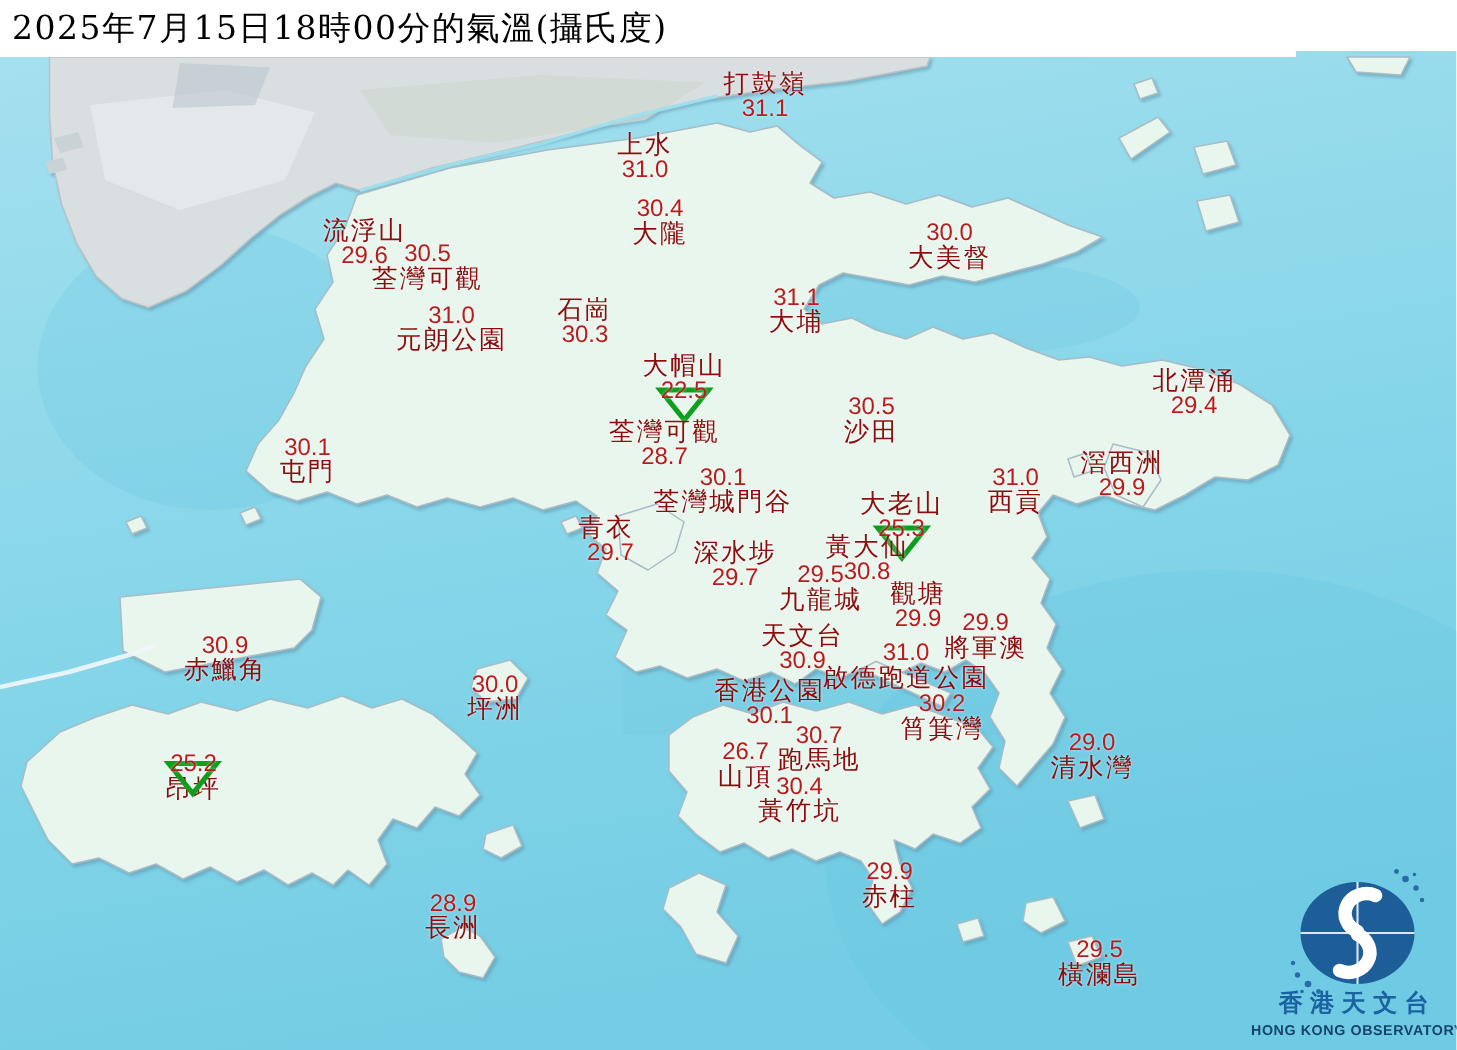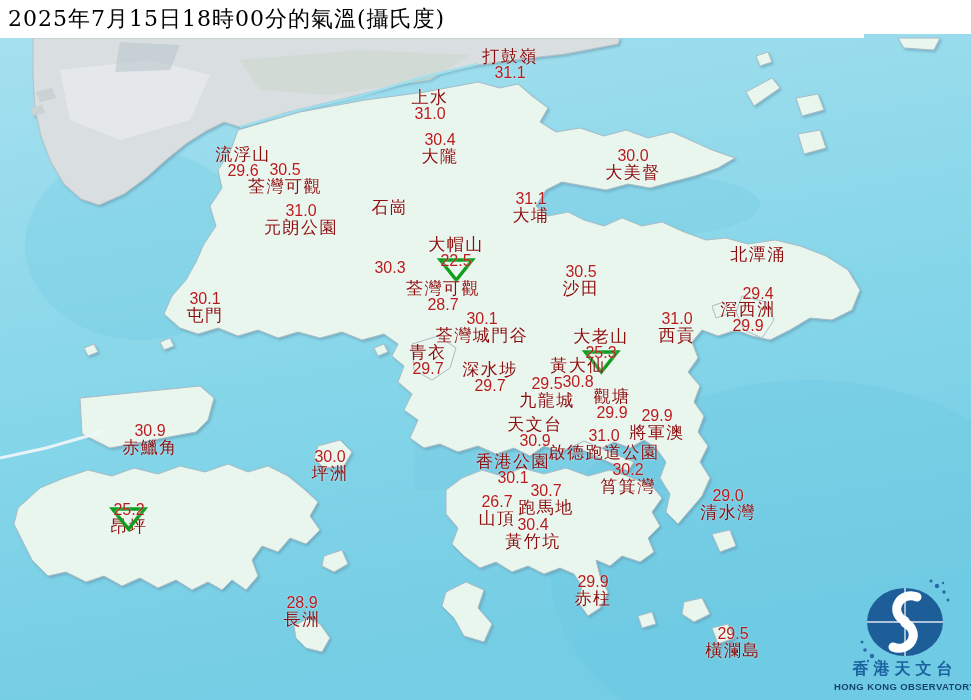--- a/index.html
+++ b/index.html
@@ -189,21 +189,21 @@
       <span class="st-value-text">30.5</span>
     </span>
   </div>
       <div class="station value-first" style="left: 301px; top: 203px;">
     <span class="st-name">元朗公園</span>
     <span class="st-value">
       
       <span class="st-value-text">31.0</span>
     </span>
   </div>
-      <div class="station" style="left: 390px; top: 199px; gap: 44px;">
+      <div class="station" style="left: 390px; top: 199px;">
     <span class="st-name">石崗</span>
     <span class="st-value">
       
       <span class="st-value-text">30.3</span>
     </span>
   </div>
       <div class="station value-first" style="left: 531px; top: 191px;">
     <span class="st-name">大埔</span>
     <span class="st-value">
       
@@ -247,21 +247,21 @@
       <span class="st-value-text">30.1</span>
     </span>
   </div>
       <div class="station value-first" style="left: 677px; top: 311px;">
     <span class="st-name">西貢</span>
     <span class="st-value">
       
       <span class="st-value-text">31.0</span>
     </span>
   </div>
-      <div class="station" style="left: 758px; top: 246px; gap: 23px;">
+      <div class="station" style="left: 796px; top: 246px;">
     <span class="st-name">北潭涌</span>
     <span class="st-value">
       
       <span class="st-value-text">29.4</span>
     </span>
   </div>
       <div class="station" style="left: 748px; top: 301px;">
     <span class="st-name">滘西洲</span>
     <span class="st-value">
       
@@ -270,21 +270,21 @@
   </div>
       <div class="station" style="left: 601px; top: 328px;">
     <span class="st-name">大老山</span>
     <span class="st-value">
       <svg class="tri" viewBox="0 0 38 27" aria-hidden="true">
         <path d="M3,4 L35,4 L19,24 Z"></path>
       </svg>
       <span class="st-value-text">25.3</span>
     </span>
   </div>
-      <div class="station" style="left: 428px; top: 344px;">
+      <div class="station" style="left: 404px; top: 344px; align-items: flex-end;">
     <span class="st-name">青衣</span>
     <span class="st-value">
       
       <span class="st-value-text">29.7</span>
     </span>
   </div>
       <div class="station" style="left: 490px; top: 361px;">
     <span class="st-name">深水埗</span>
     <span class="st-value">
       

